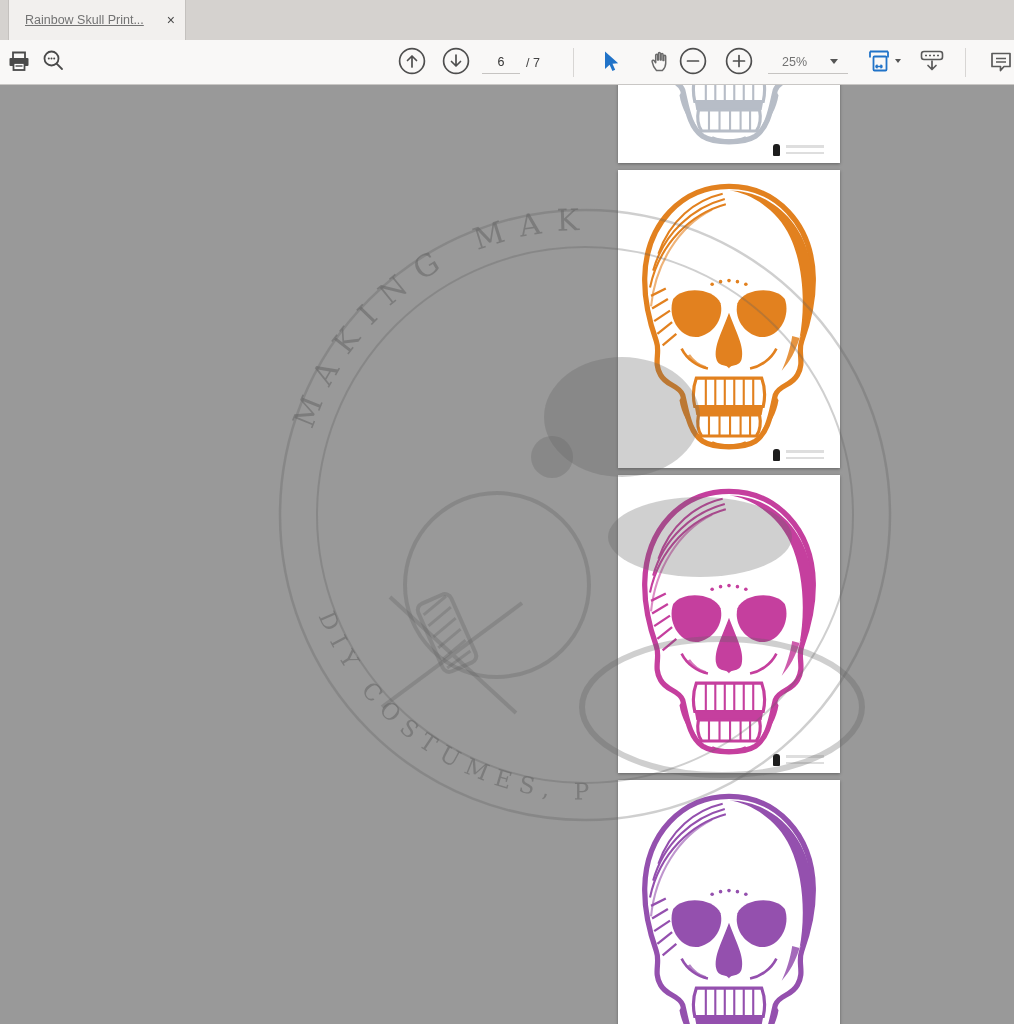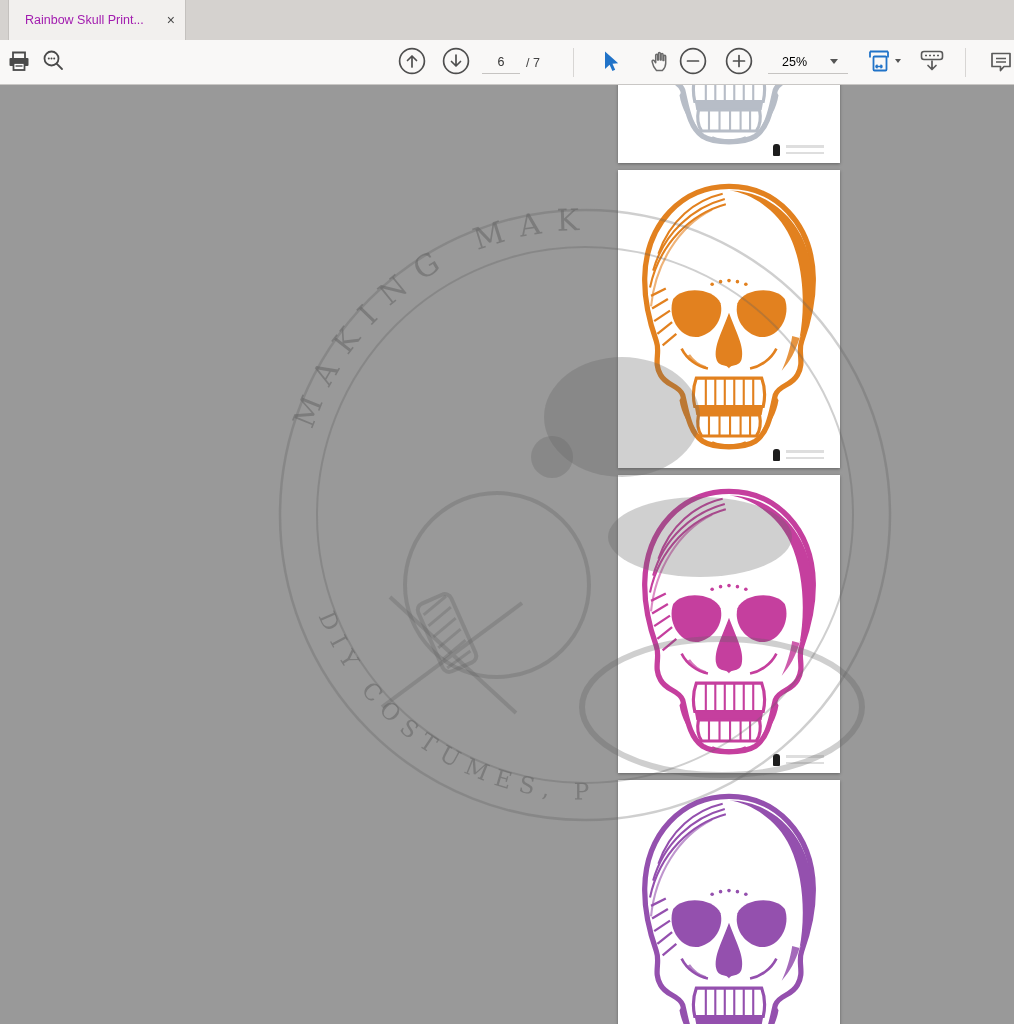--- a/index.html
+++ b/index.html
@@ -7,37 +7,37 @@
     font-family:"Liberation Sans", sans-serif; }
   .app { position:relative; width:1014px; height:1024px; background:var(--canvas-background,#999); }
 
   
   .tabbar { position:absolute; top:0; left:0; right:0; height:40px;
     background:var(--tabbar-background,#d5d2cf); }
   .tab { position:absolute; left:8px; top:0; width:178px; height:40px;
     background:var(--active-tab-background,#f2f0ee);
     border-left:1px solid #c4c1be; border-right:1px solid #c4c1be;
     display:flex; align-items:center; padding:0 10px 0 16px; }
-  .tab-title { font-size:12.5px; color:#a21caf; white-space:nowrap; overflow:hidden; flex:1; }
+  .tab-title { font-size:12.5px; color:#737373; white-space:nowrap; overflow:hidden; flex:1;text-decoration:underline; }
   .tab-close { font-size:14px; color:#4a4a4a; margin-left:8px; cursor:default; line-height:1; }
 
   
   .toolbar { position:absolute; top:40px; left:0; right:0; height:45px;
     background:var(--toolbar-background,#f9f8f7);
     border-bottom:1px solid #c9c7c5; box-shadow:0 1px 0 rgba(0,0,0,.10); }
   .tbtn { position:absolute; top:47%; transform:translateY(-50%); background:none; border:none;
     width:30px; height:30px; display:flex; align-items:center; justify-content:center; }
   .tsep { position:absolute; top:8px; width:1px; height:29px; background:#d8d6d4; }
   .pagebox { position:absolute; left:482px; top:10px; width:38px; height:24px;
     border:none; border-bottom:1px solid #c6c4c2; background:transparent;
     text-align:center; font-size:12.5px; color:#333; }
   .pagetotal { position:absolute; left:526px; top:16px; font-size:12.5px; color:#444; }
   .zoombox { position:absolute; left:768px; top:10px; width:80px; height:24px;
     border-bottom:1px solid #c6c4c2; display:flex; align-items:center; }
-  .zoomval { font-size:12.5px; color:#000000; margin-left:14px; flex:1; }
+  .zoomval { font-size:12.5px; color:#737373; margin-left:14px; flex:1; }
   .caret { width:0; height:0; border-left:4px solid transparent; border-right:4px solid transparent;
     border-top:5px solid #555; margin-right:10px; }
   .caret.small { border-left-width:3.5px; border-right-width:3.5px; border-top-width:4.5px; margin:0; }
 
   
   .content { position:absolute; top:85px; left:0; width:1014px; height:939px;
     overflow:hidden; background:var(--canvas-background,#999); }
   .pages-column { position:absolute; left:618px; top:0; width:222px; }
   .page { position:relative; width:222px; height:298px; background:#fff;
     box-shadow:0 1px 3px rgba(0,0,0,.35); margin-bottom:7px; overflow:hidden; }

